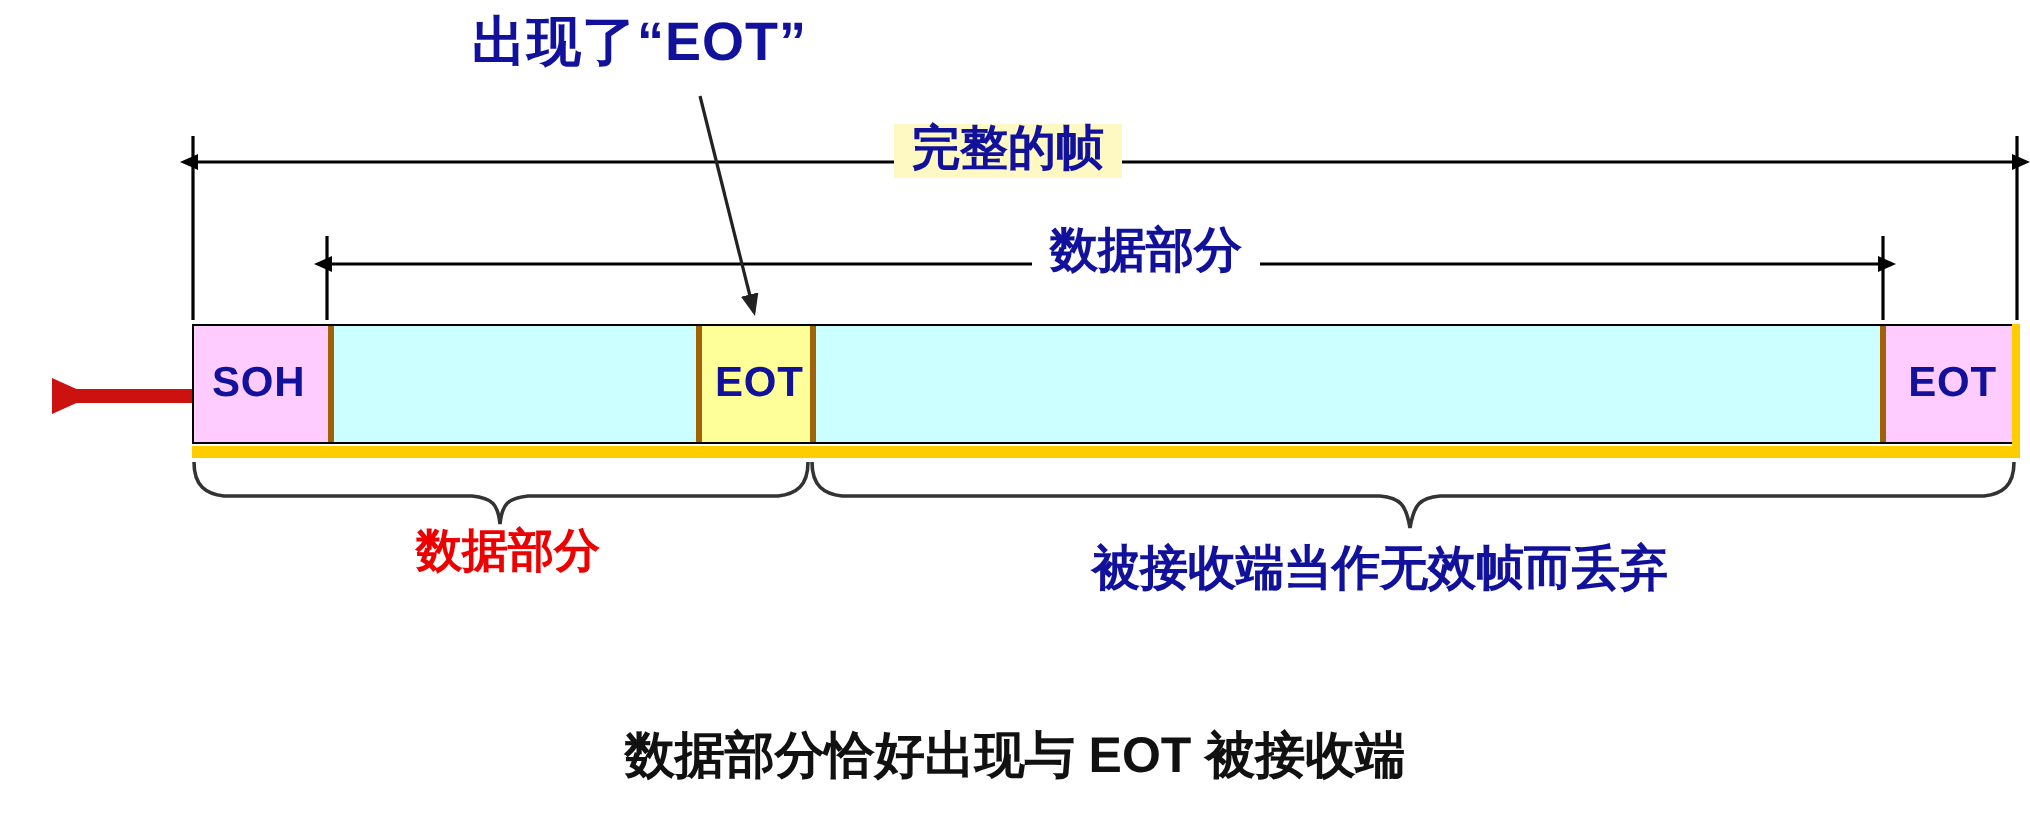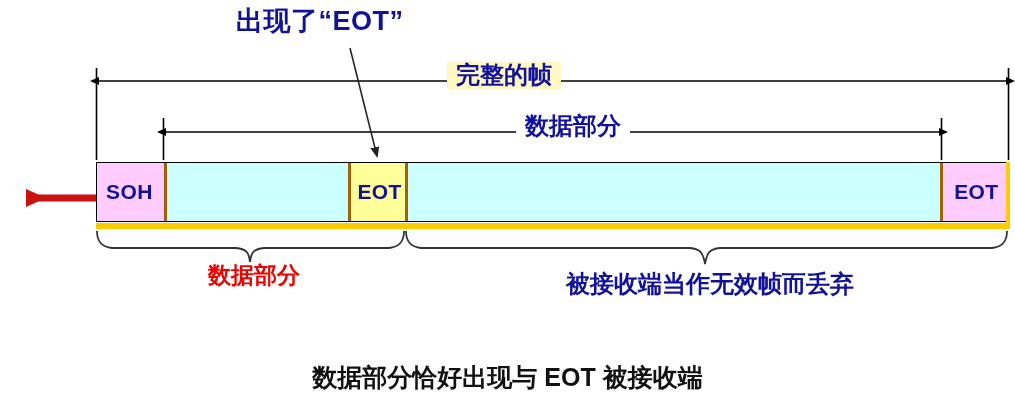--- a/index.html
+++ b/index.html
@@ -72,21 +72,20 @@
     left: 128px; top: 262px;
     width: 252px;
     font-size: 23px;
   }
   #note-right {
     left: 546px; top: 268px;
     font-size: 24px;
     color: #11119b;
     font-weight: bold;
     white-space: nowrap;
-    margin-left: 20px;
   }
   #caption {
     left: 0; top: 361px;
     width: 1015px;
     text-align: center;
     font-size: 25px;
   }
 
   
   #frame-strip {

